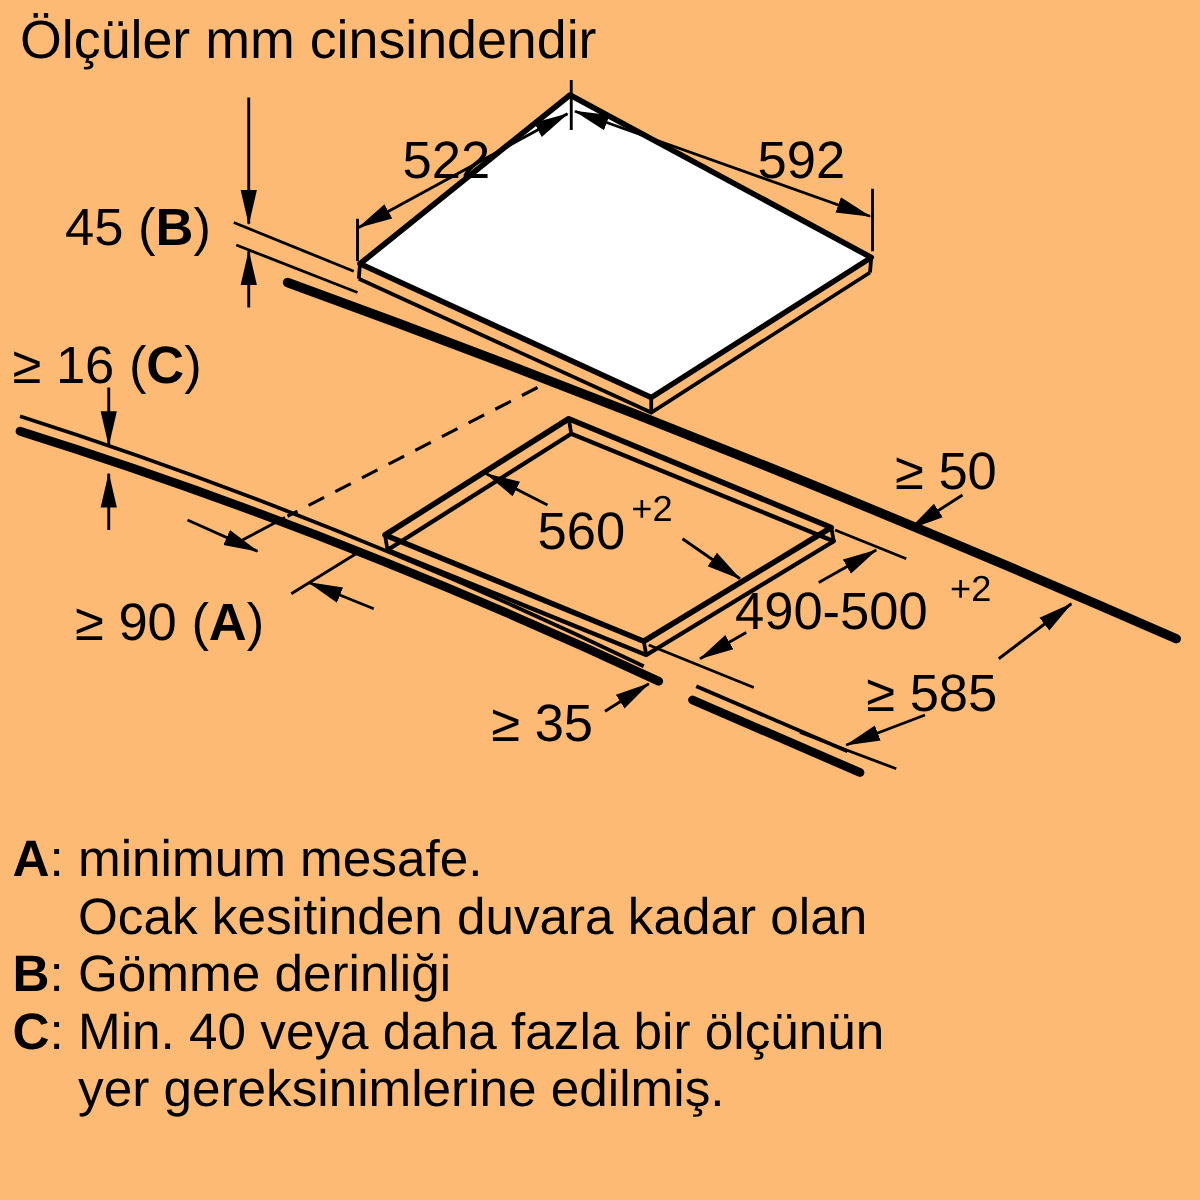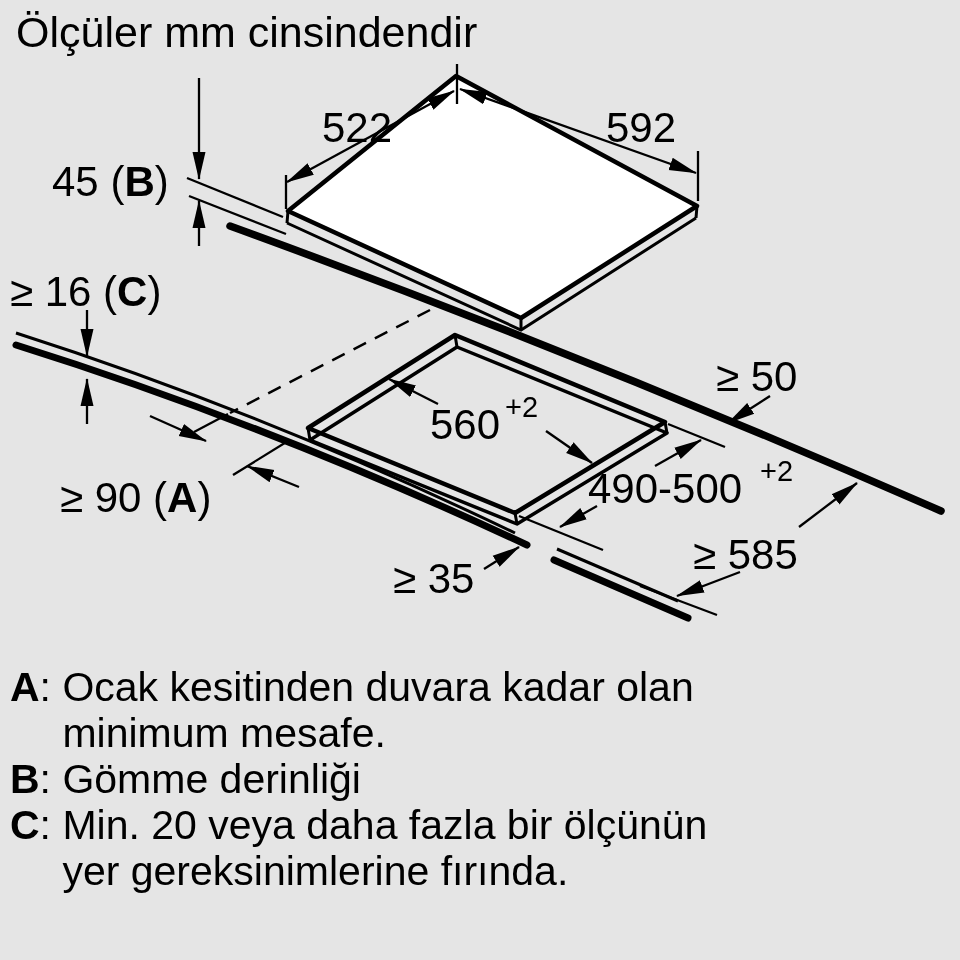--- a/index.html
+++ b/index.html
@@ -1,16 +1,16 @@
 <!DOCTYPE html>
 <html><head>
 <meta charset="utf-8">
 <style>
   html,body{margin:0;padding:0;background:#fff;}
-  #stage{position:relative;width:960px;height:960px;background:#e5e5e5;overflow:hidden;
+  #stage{position:relative;width:960px;height:960px;background:#fdba74;overflow:hidden;
          font-family:"Liberation Sans",sans-serif;color:#000;}
   #title{position:absolute;left:16px;top:8px;font-size:43px;letter-spacing:0px;
          white-space:nowrap;color:#000;}
   #drawing{position:absolute;left:0;top:0;}
   #drawing path,#drawing line,#drawing polyline{stroke:#000;fill:none;}
   .thin{stroke-width:2.3px;}
   .mid{stroke-width:3px;}
   .outline{stroke-width:4.5px;stroke-linejoin:round;}
   .inner{stroke-width:3.5px;stroke-linejoin:round;}
   .thick{stroke-width:7.5px;stroke-linecap:round;}
@@ -99,32 +99,32 @@
     <text x="760" y="481" class="sup">+2</text>
     <text x="60" y="512"><tspan>≥ 90 (</tspan><tspan class="bold">A</tspan><tspan>)</tspan></text>
     <text x="393" y="593">≥ 35</text>
     <text x="693" y="569">≥ 585</text>
   </svg>
 
   <div id="legend">
     <div class="legend-item">
       <span class="legend-key"><b>A</b><span>: </span></span>
       <div class="legend-lines">
+          <div>minimum mesafe.</div>
           <div>Ocak kesitinden duvara kadar olan</div>
-          <div>minimum mesafe.</div>
         </div>
     </div>
     <div class="legend-item">
       <span class="legend-key"><b>B</b><span>: </span></span>
       <div class="legend-lines">
           <div>Gömme derinliği</div>
         </div>
     </div>
     <div class="legend-item">
       <span class="legend-key"><b>C</b><span>: </span></span>
       <div class="legend-lines">
-          <div>Min. 20 veya daha fazla bir ölçünün</div>
-          <div>yer gereksinimlerine fırında.</div>
+          <div>Min. 40 veya daha fazla bir ölçünün</div>
+          <div>yer gereksinimlerine edilmiş.</div>
         </div>
     </div>
   </div>
 
 </div>
 
 </body></html>

